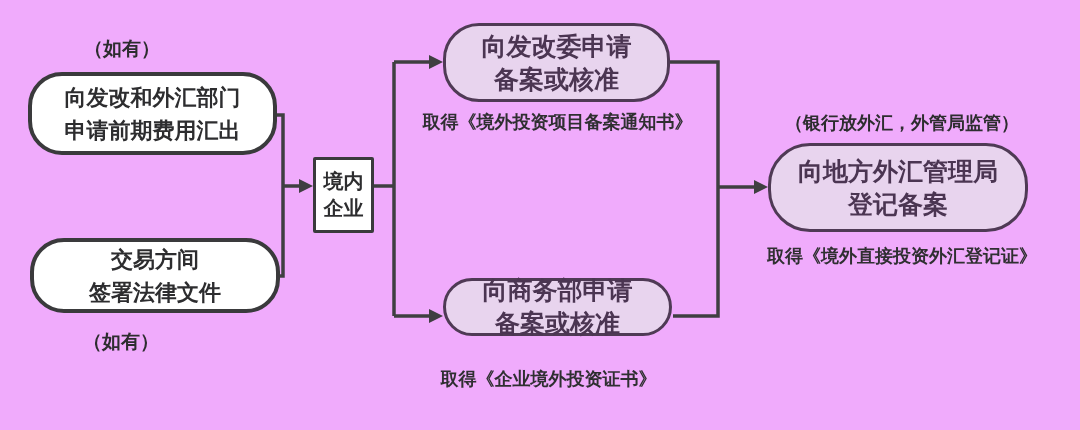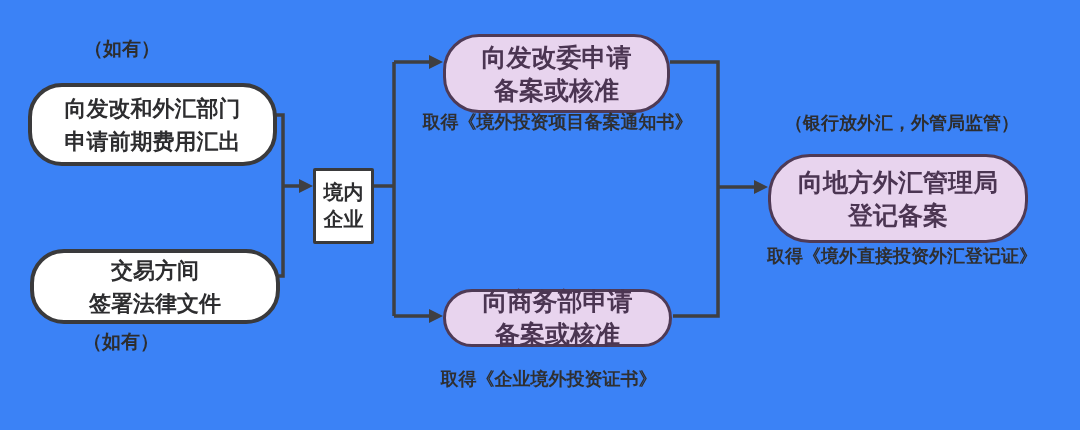--- a/index.html
+++ b/index.html
@@ -1,24 +1,24 @@
 <!DOCTYPE html>
 <html><head>
 <meta charset="utf-8">
 <style>
   html,body{margin:0;padding:0;background:#ffffff;}
   .stage{
-    position:relative;width:1080px;height:430px;background:#3b82f6;overflow:hidden;
+    position:relative;width:1080px;height:430px;background:#f0abfc;overflow:hidden;
     font-family:"Liberation Sans","DejaVu Sans",sans-serif;
   }
   .wires{position:absolute;left:0;top:0;}
   .box{
     position:absolute;box-sizing:border-box;
     display:flex;flex-direction:column;align-items:center;justify-content:center;
-    text-align:center;font-weight:700;margin-top:11px;
+    text-align:center;font-weight:700;
   }
   .white-box{
     background:#ffffff;border:4px solid #3a3a3c;border-radius:34px;
     color:#2d2d2f;font-size:22px;line-height:33px;
   }
   .purple-box{
     background:#e8d4ee;border:3px solid #4f3a55;border-radius:36px;
     color:#4b3552;font-size:25px;line-height:33px;
   }
   .small-box{

